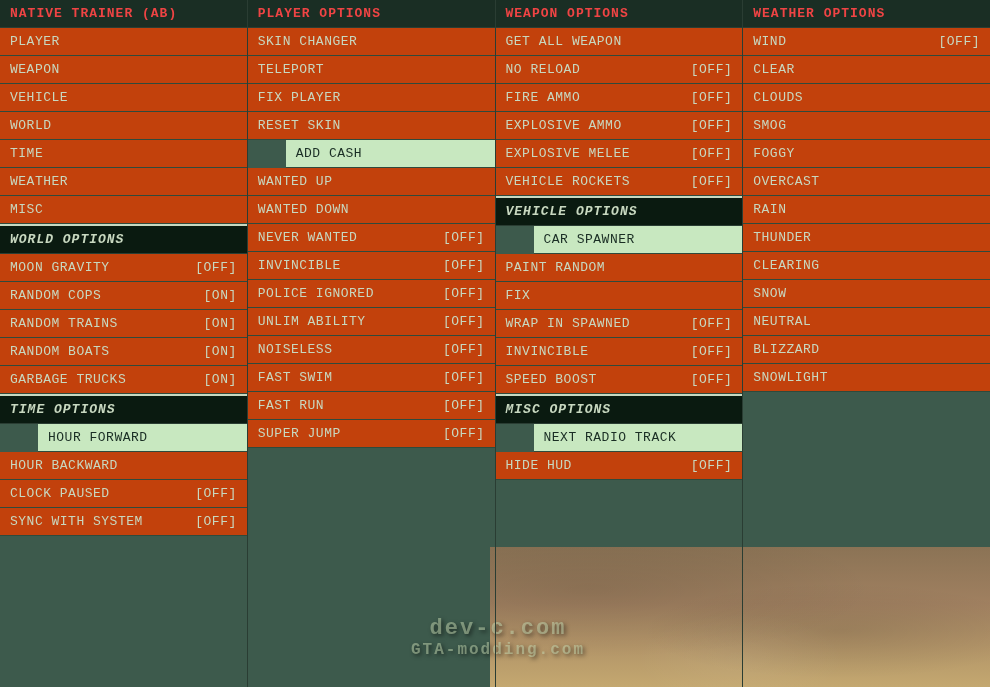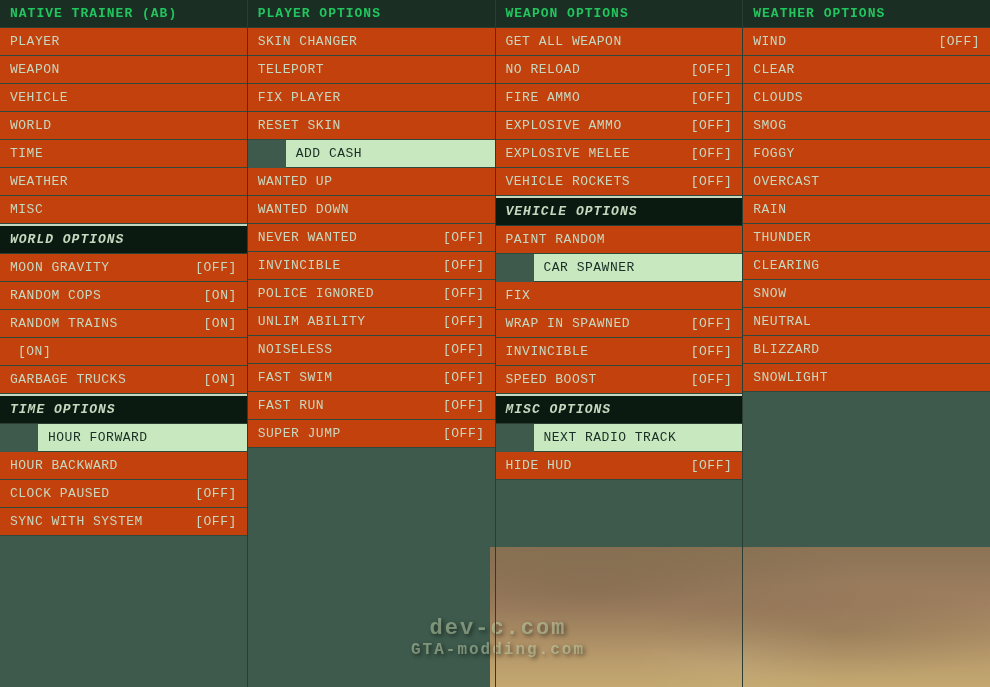--- a/index.html
+++ b/index.html
@@ -27,21 +27,21 @@
       flex-direction: column;
       border-right: 1px solid #2a3d33;
     }
 
     .column:last-child {
       border-right: none;
     }
 
     .column-header {
       background: #1a2e24;
-      color: #22c55e;
+      color: #ef4444;
       padding: 6px 10px;
       font-size: 13px;
       font-weight: bold;
       letter-spacing: 1px;
       text-transform: uppercase;
       border-bottom: 1px solid #2a3d33;
     }
 
     .menu-item {
       padding: 6px 10px;
@@ -189,20 +189,21 @@
       </div>
       <div class="menu-item">
         <span class="item-label">RANDOM COPS</span>
         <span class="item-value">[ON]</span>
       </div>
       <div class="menu-item">
         <span class="item-label">RANDOM TRAINS</span>
         <span class="item-value">[ON]</span>
       </div>
       <div class="menu-item">
+        <span class="item-label">RANDOM BOATS</span>
         <span class="item-value">[ON]</span>
       </div>
       <div class="menu-item">
         <span class="item-label">GARBAGE TRUCKS</span>
         <span class="item-value">[ON]</span>
       </div>
       <div class="section-divider">TIME OPTIONS</div>
       <div class="menu-item highlighted">
         <span class="item-label">HOUR FORWARD</span>
       </div>
@@ -293,25 +294,25 @@
       </div>
       <div class="menu-item">
         <span class="item-label">EXPLOSIVE MELEE</span>
         <span class="item-value">[OFF]</span>
       </div>
       <div class="menu-item">
         <span class="item-label">VEHICLE ROCKETS</span>
         <span class="item-value">[OFF]</span>
       </div>
       <div class="section-divider">VEHICLE OPTIONS</div>
-      <div class="menu-item">
-        <span class="item-label">PAINT RANDOM</span>
-      </div>
       <div class="menu-item highlighted">
         <span class="item-label">CAR SPAWNER</span>
+      </div>
+      <div class="menu-item">
+        <span class="item-label">PAINT RANDOM</span>
       </div>
       <div class="menu-item">
         <span class="item-label">FIX</span>
       </div>
       <div class="menu-item">
         <span class="item-label">WRAP IN SPAWNED</span>
         <span class="item-value">[OFF]</span>
       </div>
       <div class="menu-item">
         <span class="item-label">INVINCIBLE</span>

